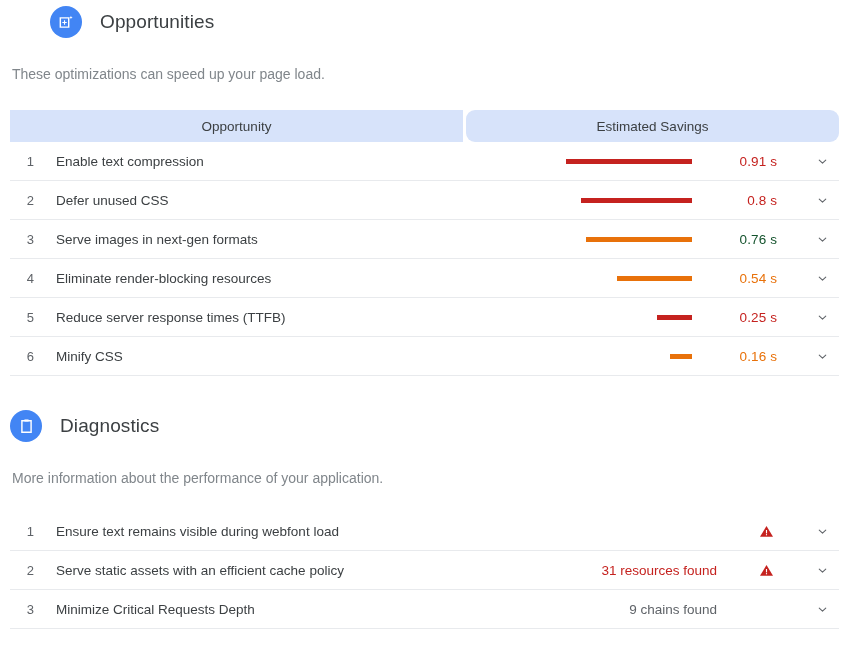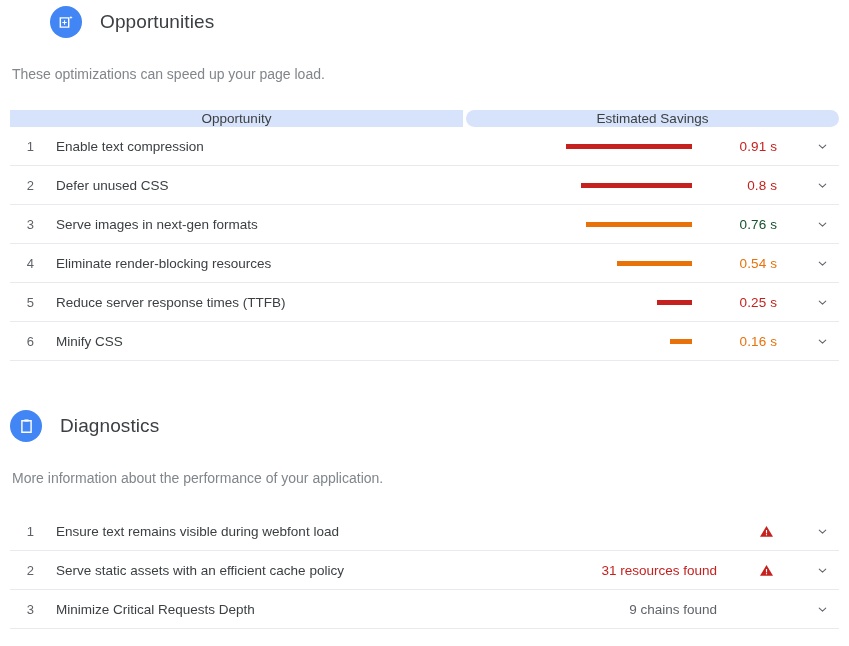--- a/index.html
+++ b/index.html
@@ -36,21 +36,21 @@
   .section-desc {
     font-size: 14px;
     color: #80868b;
     padding-left: 12px;
   }
 
   
   .tbl { padding: 0 10px 0 10px; }
   .tbl-head {
     display: flex;
-    height: 17px;
+    height: 32px;
     gap: 3px;
   }
   .th {
     background: #d7e3fa;
     display: flex; align-items: center; justify-content: center;
     font-size: 13.5px;
     color: #3c4043;
   }
   .th-opportunity { width: 453px; }
   .th-savings { flex: 1 1 auto; border-radius: 9px; }

